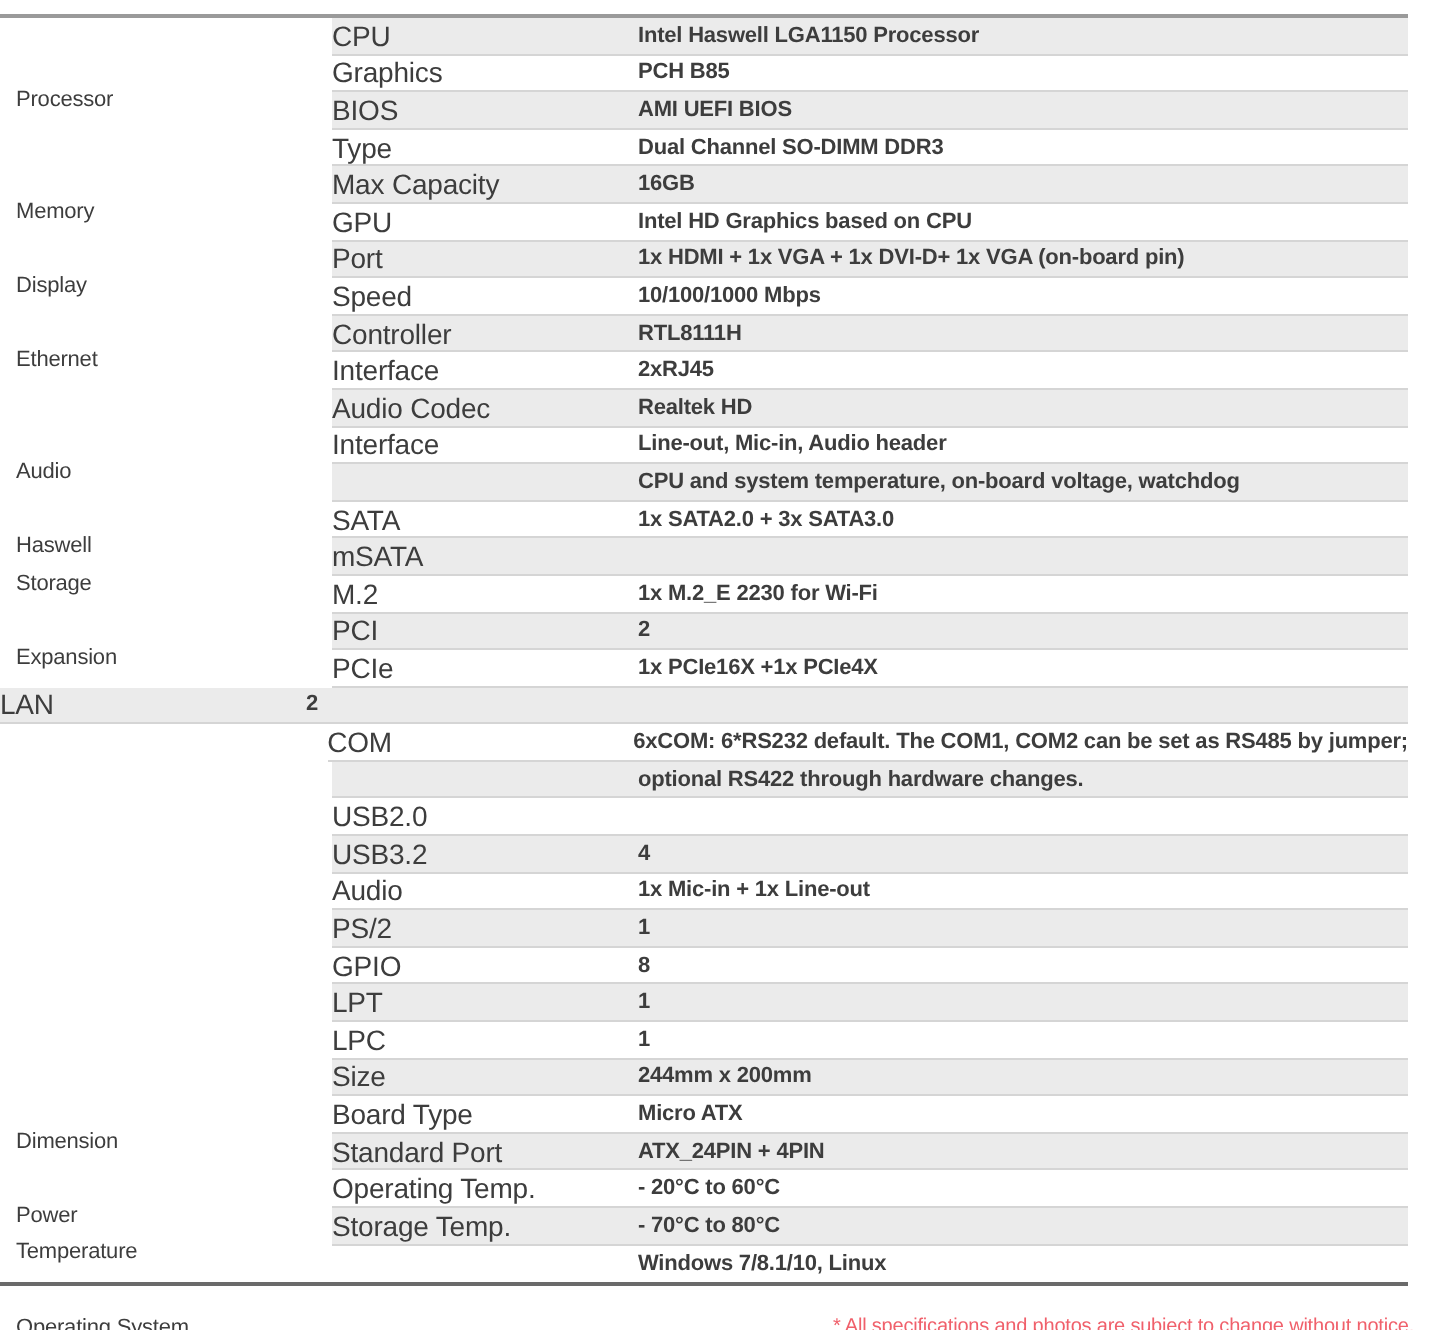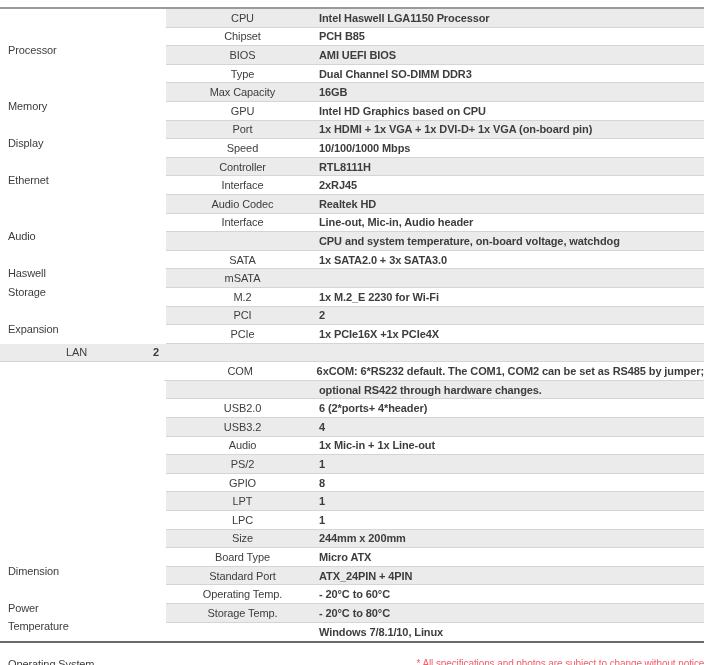--- a/index.html
+++ b/index.html
@@ -47,25 +47,24 @@
   .row:last-child .row-body {
     border-bottom: none;
   }
   .row-body.shaded {
     background: var(--shade, #ebebeb);
   }
   .item-cell {
     width: 153px;
     box-sizing: border-box;
     padding-left: 0;
-    font-size: 11px;
+    font-size: 14px;
     color: var(--text, #3d3d3d);
     white-space: nowrap;
     letter-spacing: -0.1px;
-    text-align: center;
   }
   .value-cell {
     flex: 1;
     font-size: 11px;
     color: var(--text, #3d3d3d);
     white-space: nowrap;
     letter-spacing: -0.1px;
     font-weight: bold;
   }
   .footnote {
@@ -86,21 +85,21 @@
     <div class="cat-cell">Processor</div>
     <div class="row-body shaded">
       <div class="item-cell">CPU</div>
       <div class="value-cell">Intel Haswell LGA1150 Processor</div>
     </div>
   </div>
 
   <div class="row">
     <div class="cat-cell"></div>
     <div class="row-body">
-      <div class="item-cell">Chipset</div>
+      <div class="item-cell">Graphics</div>
       <div class="value-cell">PCH B85</div>
     </div>
   </div>
 
   <div class="row">
     <div class="cat-cell"></div>
     <div class="row-body shaded">
       <div class="item-cell">BIOS</div>
       <div class="value-cell">AMI UEFI BIOS</div>
     </div>
@@ -245,21 +244,20 @@
     <div class="row-body shaded">
       <div class="item-cell"></div>
       <div class="value-cell">optional RS422 through hardware changes.</div>
     </div>
   </div>
 
   <div class="row">
     <div class="cat-cell"></div>
     <div class="row-body">
       <div class="item-cell">USB2.0</div>
-      <div class="value-cell">6 (2*ports+ 4*header)</div>
     </div>
   </div>
 
   <div class="row">
     <div class="cat-cell"></div>
     <div class="row-body shaded">
       <div class="item-cell">USB3.2</div>
       <div class="value-cell">4</div>
     </div>
   </div>
@@ -333,21 +331,21 @@
     <div class="row-body">
       <div class="item-cell">Operating Temp.</div>
       <div class="value-cell">- 20°C to 60°C</div>
     </div>
   </div>
 
   <div class="row">
     <div class="cat-cell"></div>
     <div class="row-body shaded">
       <div class="item-cell">Storage Temp.</div>
-      <div class="value-cell">- 20°C to 80°C</div>
+      <div class="value-cell">- 70°C to 80°C</div>
     </div>
   </div>
 
   <div class="row">
     <div class="cat-cell">Operating System</div>
     <div class="row-body">
       <div class="item-cell"></div>
       <div class="value-cell">Windows 7/8.1/10, Linux</div>
     </div>
   </div>

